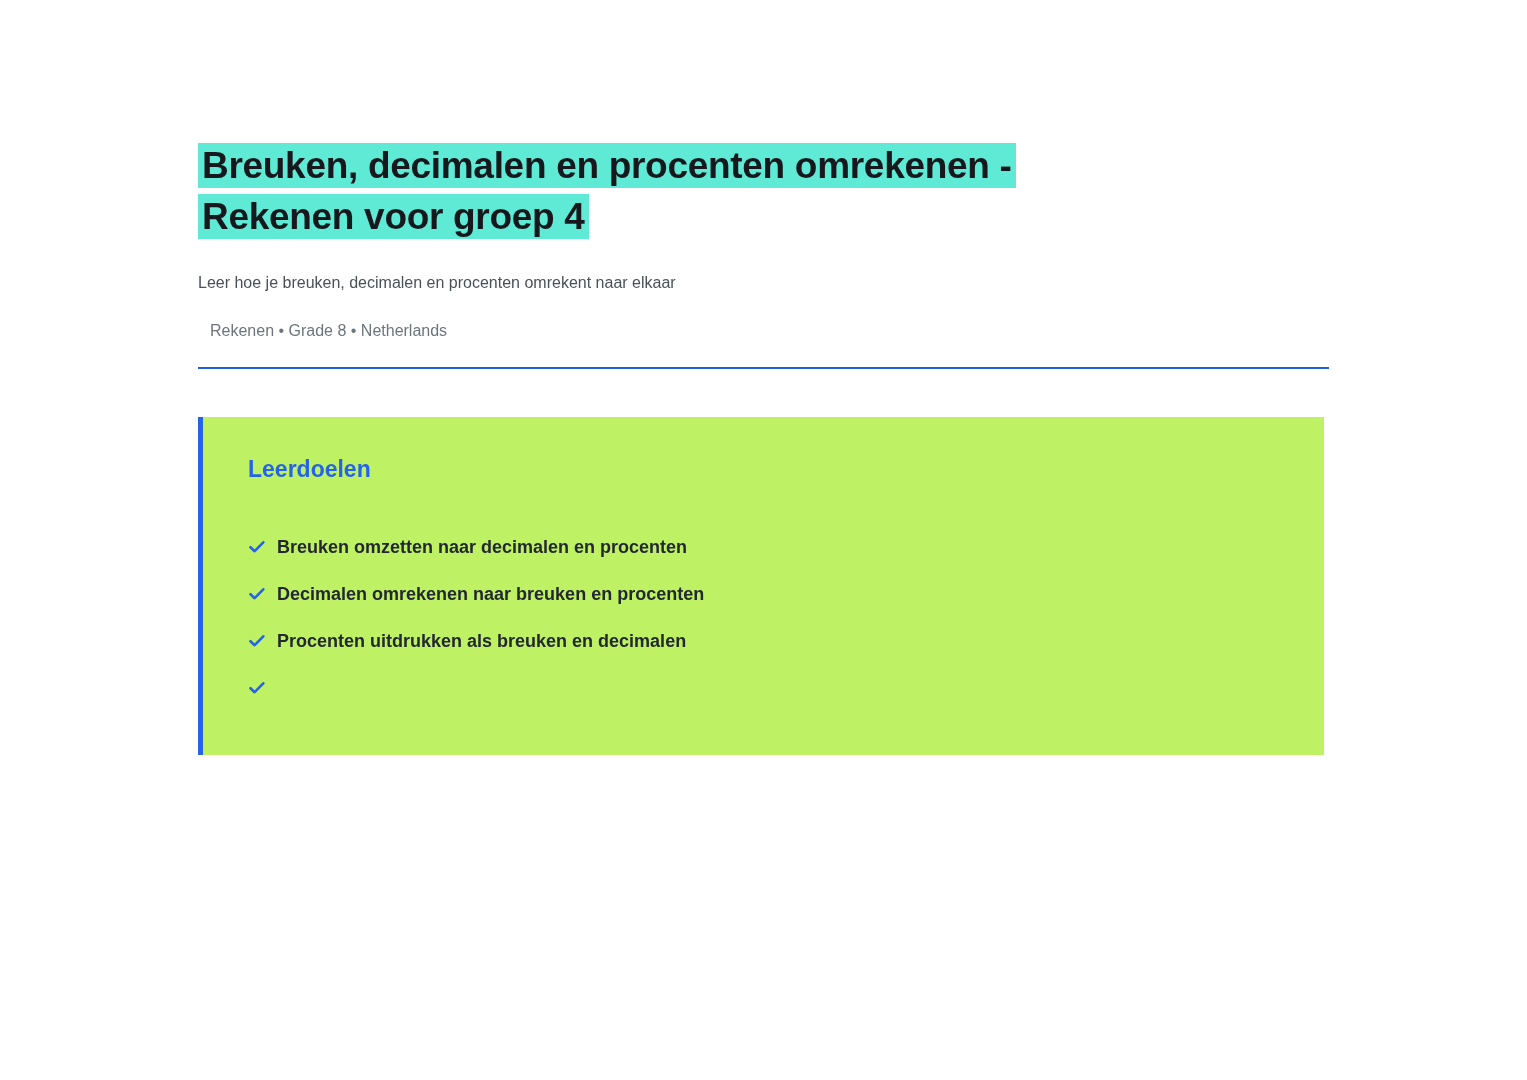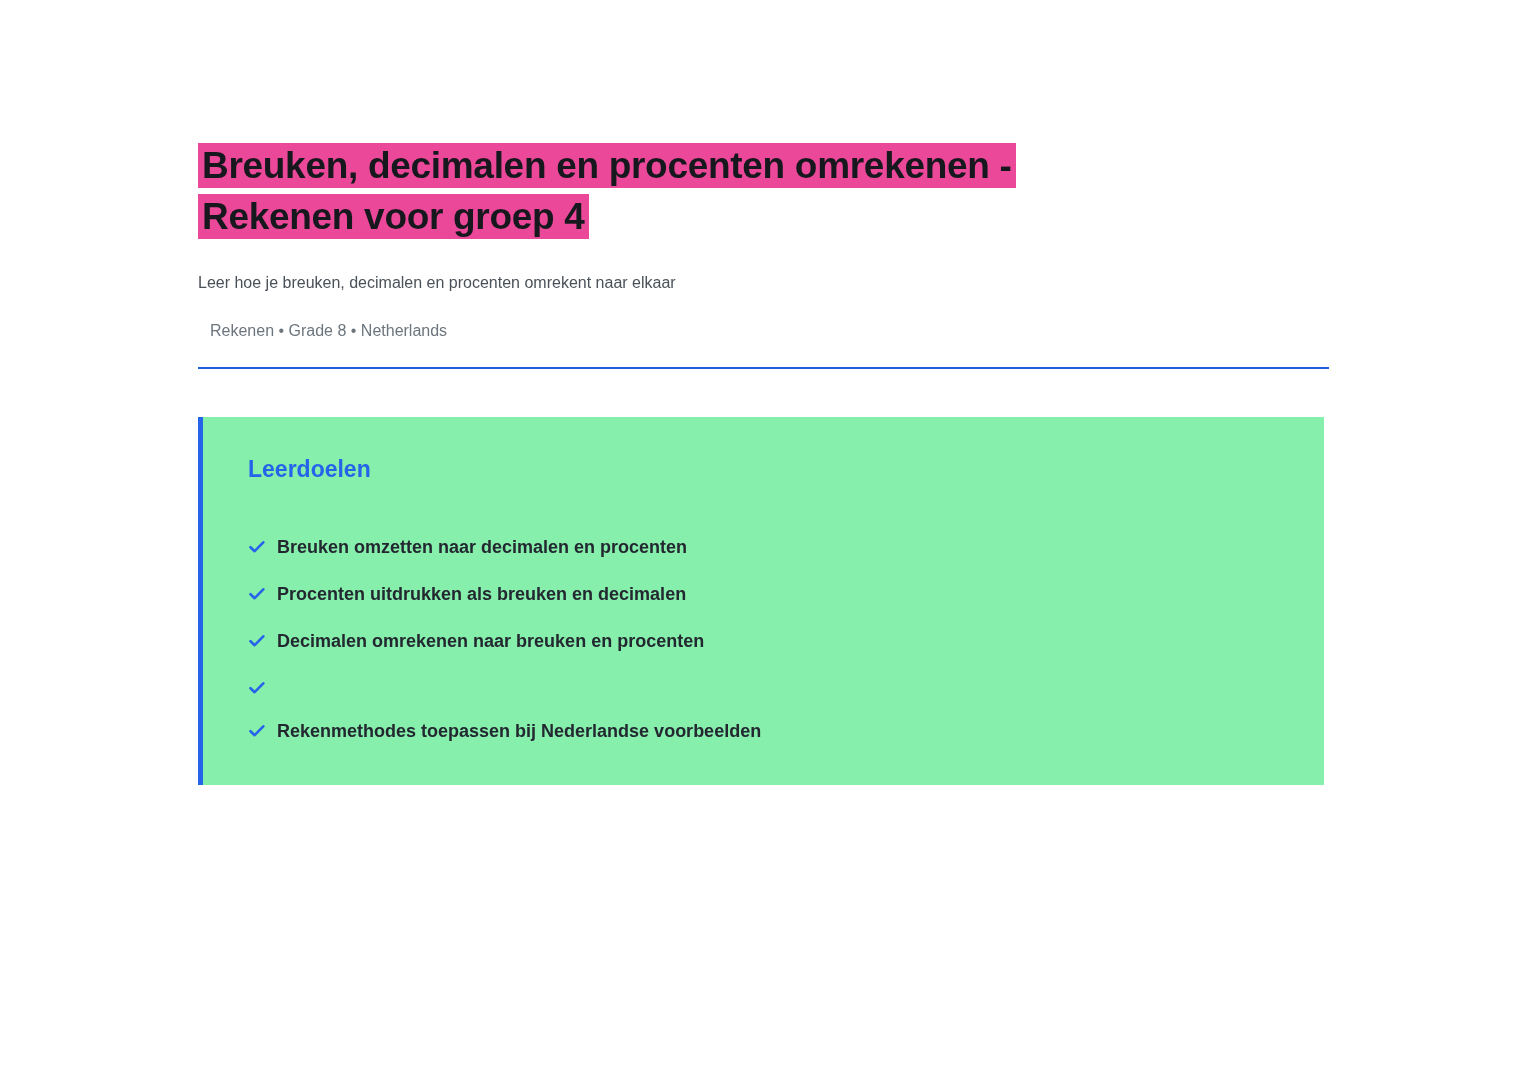--- a/index.html
+++ b/index.html
@@ -29,21 +29,21 @@
   }
   .doc-title {
     font-size: 37px;
     font-weight: bold;
     line-height: 1.38;
     letter-spacing: -0.3px;
     color: #16181d;
     margin: 0;
   }
   .doc-title .hl {
-    background: #ec4899;
+    background: #5eead4;
     padding: 2px 4px;
     box-decoration-break: clone;
     -webkit-box-decoration-break: clone;
   }
   .doc-subtitle {
     font-size: 16px;
     color: #4a5159;
     margin: 30px 0 0 0;
     line-height: 1.4;
     font-weight: normal;
@@ -55,21 +55,21 @@
     line-height: 1.4;
   }
   .divider {
     margin-top: 24px;
     border: 0;
     border-top: 2px solid #1f5fe0;
     width: 1131px;
   }
   .objectives-card {
     margin-top: 48px;
-    background: #86efac;
+    background: #bef264;
     border-left: 5px solid #2563eb;
     width: 1126px;
     box-sizing: border-box;
     padding: 38px 0 40px 45px;
     min-height: 338px;
   }
   .objectives-title {
     color: #2563eb;
     font-size: 23px;
     font-weight: bold;
@@ -135,42 +135,34 @@
               </svg>
           </span>
           <span class="obj-text">Breuken omzetten naar decimalen en procenten</span>
         </li>
         <li>
           <span class="check-icon">
             <svg width="18" height="18" viewBox="0 0 18 18">
                 <path d="M2.5 9.2 L6.6 13.2 L15.3 4.3" fill="none" stroke="#2563eb" stroke-width="2.6" stroke-linecap="round" stroke-linejoin="round"></path>
               </svg>
           </span>
+          <span class="obj-text">Decimalen omrekenen naar breuken en procenten</span>
+        </li>
+        <li>
+          <span class="check-icon">
+            <svg width="18" height="18" viewBox="0 0 18 18">
+                <path d="M2.5 9.2 L6.6 13.2 L15.3 4.3" fill="none" stroke="#2563eb" stroke-width="2.6" stroke-linecap="round" stroke-linejoin="round"></path>
+              </svg>
+          </span>
           <span class="obj-text">Procenten uitdrukken als breuken en decimalen</span>
         </li>
         <li>
           <span class="check-icon">
             <svg width="18" height="18" viewBox="0 0 18 18">
                 <path d="M2.5 9.2 L6.6 13.2 L15.3 4.3" fill="none" stroke="#2563eb" stroke-width="2.6" stroke-linecap="round" stroke-linejoin="round"></path>
               </svg>
           </span>
-          <span class="obj-text">Decimalen omrekenen naar breuken en procenten</span>
-        </li>
-        <li>
-          <span class="check-icon">
-            <svg width="18" height="18" viewBox="0 0 18 18">
-                <path d="M2.5 9.2 L6.6 13.2 L15.3 4.3" fill="none" stroke="#2563eb" stroke-width="2.6" stroke-linecap="round" stroke-linejoin="round"></path>
-              </svg>
-          </span>
-        </li>
-        <li>
-          <span class="check-icon">
-            <svg width="18" height="18" viewBox="0 0 18 18">
-                <path d="M2.5 9.2 L6.6 13.2 L15.3 4.3" fill="none" stroke="#2563eb" stroke-width="2.6" stroke-linecap="round" stroke-linejoin="round"></path>
-              </svg>
-          </span>
-          <span class="obj-text">Rekenmethodes toepassen bij Nederlandse voorbeelden</span>
         </li>
       </ul>
     </section>
 
   </div>
 </div>
 
 </body></html>

